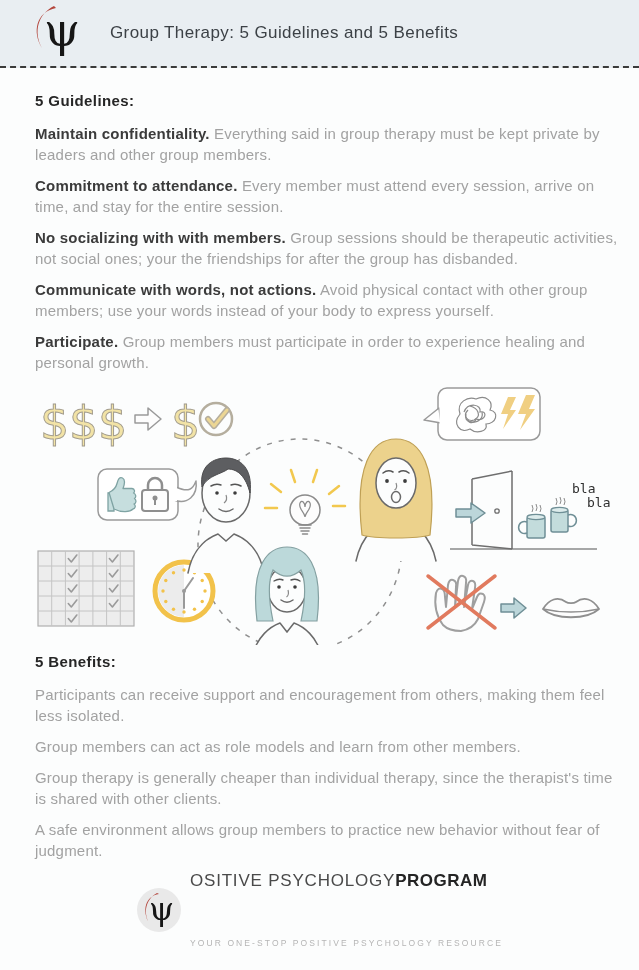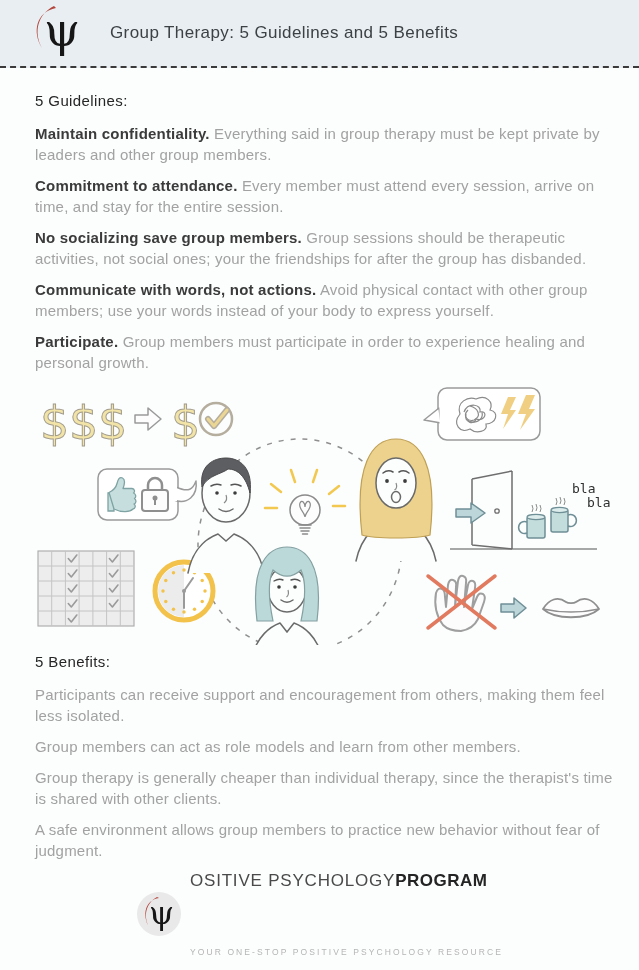--- a/index.html
+++ b/index.html
@@ -13,58 +13,58 @@
     padding-left:30px;border-bottom:2px dashed #3a3a3a;box-sizing:content-box;
   }
   .logo-psi{flex:0 0 auto;}
   .title{
     font-size:17px;color:#3c4146;letter-spacing:0.4px;margin-left:30px;
     font-weight:400;white-space:nowrap;
   }
   
   .content{padding:24px 18px 0 35px;}
   .section-heading{
-    font-size:15px;color:#262626;letter-spacing:0.4px;margin:0 0 14px 0;font-weight:400;
+    font-size:15px;color:#262626;letter-spacing:0.4px;margin:0 0 14px 0;font-weight:700;
   }
   .para{
     font-size:15px;line-height:21px;letter-spacing:0.2px;color:#a2a2a2;
     margin:0 0 10px 0;max-width:586px;
   }
   .lead{color:#3b3b3b;font-weight:bold;}
   
   .illustration{position:relative;width:639px;height:262px;}
   .illustration svg{position:absolute;left:0;top:0;}
   
   .benefits{padding:8px 18px 0 35px;}
   
   .footer{display:flex;align-items:center;justify-content:center;margin-top:6px;}
   .footer-logo{flex:0 0 auto;margin-right:8px;}
   .brand-block{display:flex;flex-direction:column;gap:40px;}
   .brand-line{font-size:17px;letter-spacing:0.8px;color:#4a4a4a;white-space:nowrap;}
   .brand-line .b-bold{font-weight:bold;color:#242424;letter-spacing:0.5px;}
-  .tagline{font-size:8.5px;letter-spacing:2.1px;color:#b5b5b5;margin-top:16px;white-space:nowrap;}
+  .tagline{font-size:8.5px;letter-spacing:2.1px;color:#b5b5b5;margin-top:7px;white-space:nowrap;}
 </style>
 </head>
 <body>
 
 <div class="page">
 
   <div class="header">
     <svg class="logo-psi" width="50" height="58" viewBox="0 0 50 58">
       <path d="M24,2 C8,10 3,28 12,44 C2,28 6,8 26,4 Z" fill="#b3453c"></path>
       <text x="14" y="42" font-family="DejaVu Serif, serif" font-size="46" fill="#161616">ψ</text>
     </svg>
     <div class="title">Group Therapy: 5 Guidelines and 5 Benefits</div>
   </div>
 
   <div class="content">
     <div class="section-heading">5 Guidelines:</div>
     <p class="para"><span class="lead">Maintain confidentiality.</span><span> Everything said in group therapy must be kept private by leaders and other group members.</span></p>
     <p class="para"><span class="lead">Commitment to attendance.</span><span> Every member must attend every session, arrive on time, and stay for the entire session.</span></p>
-    <p class="para"><span class="lead">No socializing save group members.</span><span> Group sessions should be therapeutic activities, not social ones; your the friendships for after the group has disbanded.</span></p>
+    <p class="para"><span class="lead">No socializing with with members.</span><span> Group sessions should be therapeutic activities, not social ones; your the friendships for after the group has disbanded.</span></p>
     <p class="para"><span class="lead">Communicate with words, not actions.</span><span> Avoid physical contact with other group members; use your words instead of your body to express yourself.</span></p>
     <p class="para"><span class="lead">Participate.</span><span> Group members must participate in order to experience healing and personal growth.</span></p>
   </div>
 
   <div class="illustration">
     <svg width="639" height="262" viewBox="0 0 639 262">
 
       <ellipse cx="300" cy="162" rx="102" ry="106" fill="none" stroke="#8f8f8f" stroke-width="1.5" stroke-dasharray="5 7"></ellipse>
 
       <g transform="translate(40,12)">

